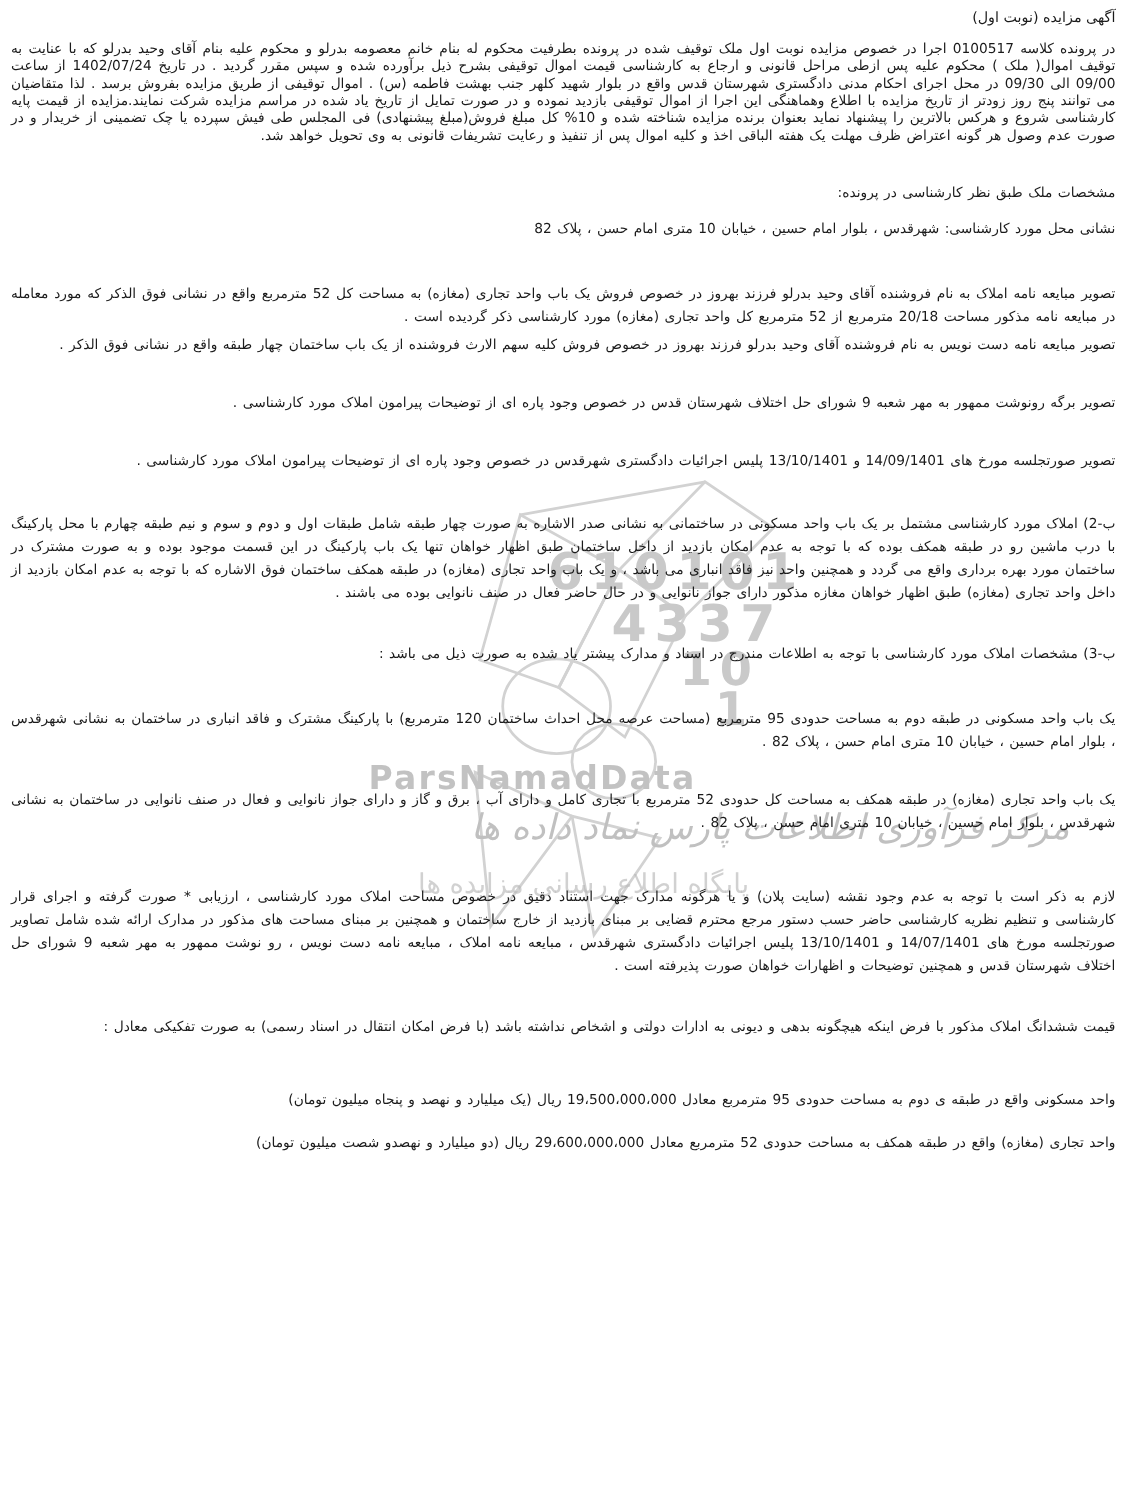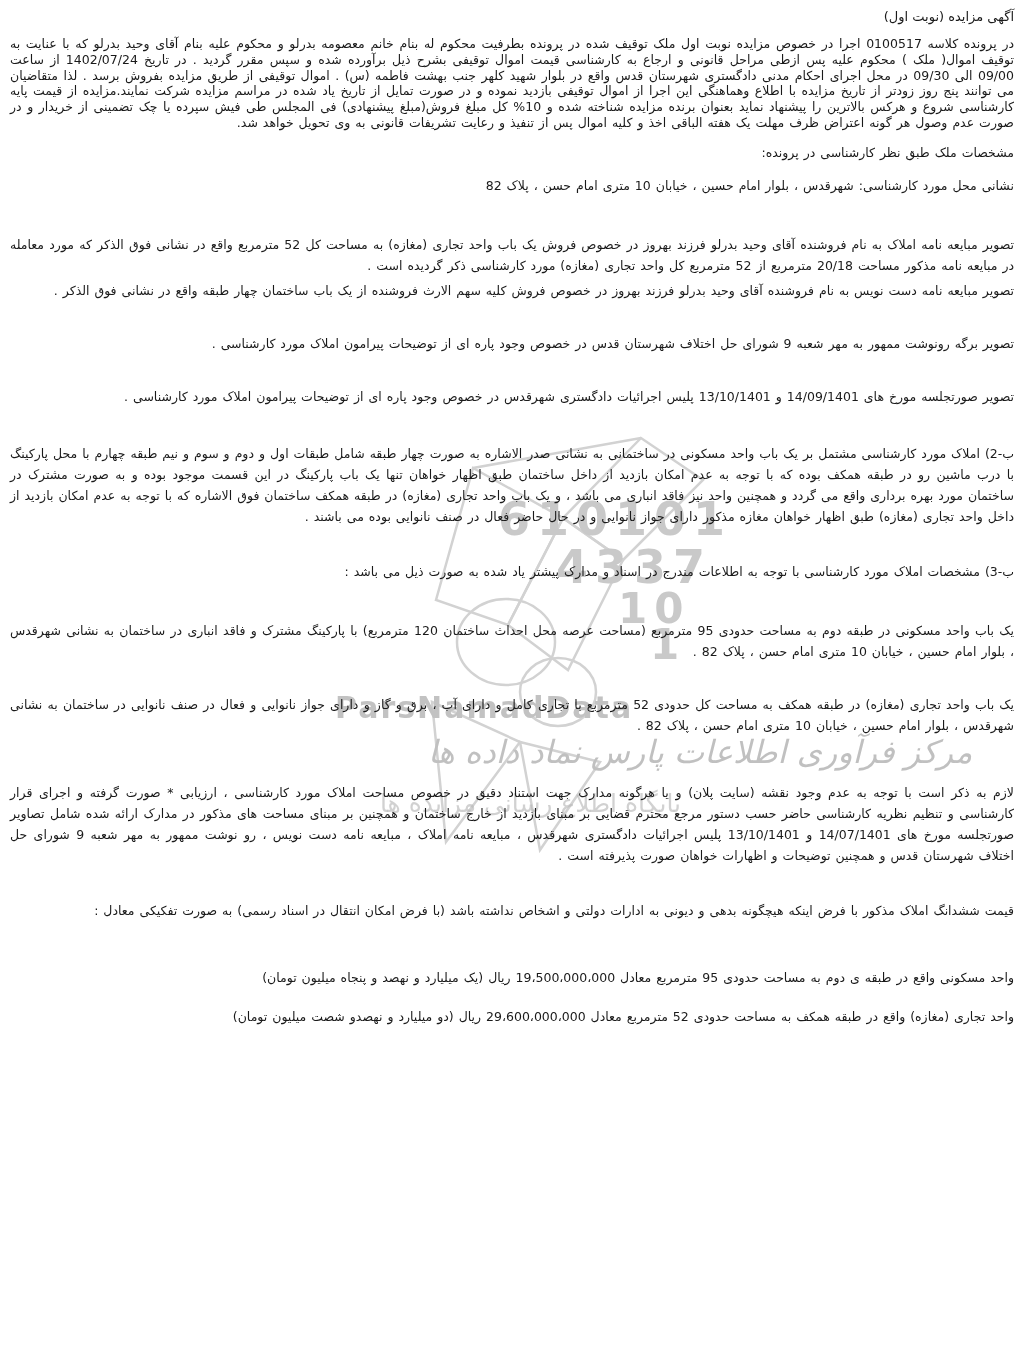--- a/index.html
+++ b/index.html
@@ -34,21 +34,21 @@
   .title{
     font-size:13px;font-weight:normal;margin:0;
     text-align:right;line-height:18px;
   }
   .para{
     font-size:12.5px;line-height:21px;margin:0;
     text-align:justify;text-justify:inter-word;
     word-spacing:1px;
   }
   .tight{line-height:15.8px;}
-  .mt10{margin-top:10px;}  .mt26{margin-top:11px;}  .mt12{margin-top:12px;}
+  .mt10{margin-top:10px;}  .mt26{margin-top:33px;}  .mt12{margin-top:12px;}
   .mt38{margin-top:38px;}  .mt4{margin-top:4px;}    .mt14{margin-top:32px;}
   .mt42{margin-top:36px;}  .mt34{margin-top:34px;}  .mt46{margin-top:46px;}
   .mt18{margin-top:18px;}
 </style>
 </head>
 <body>
 
 <div class="page">
 
   <div class="watermark">

